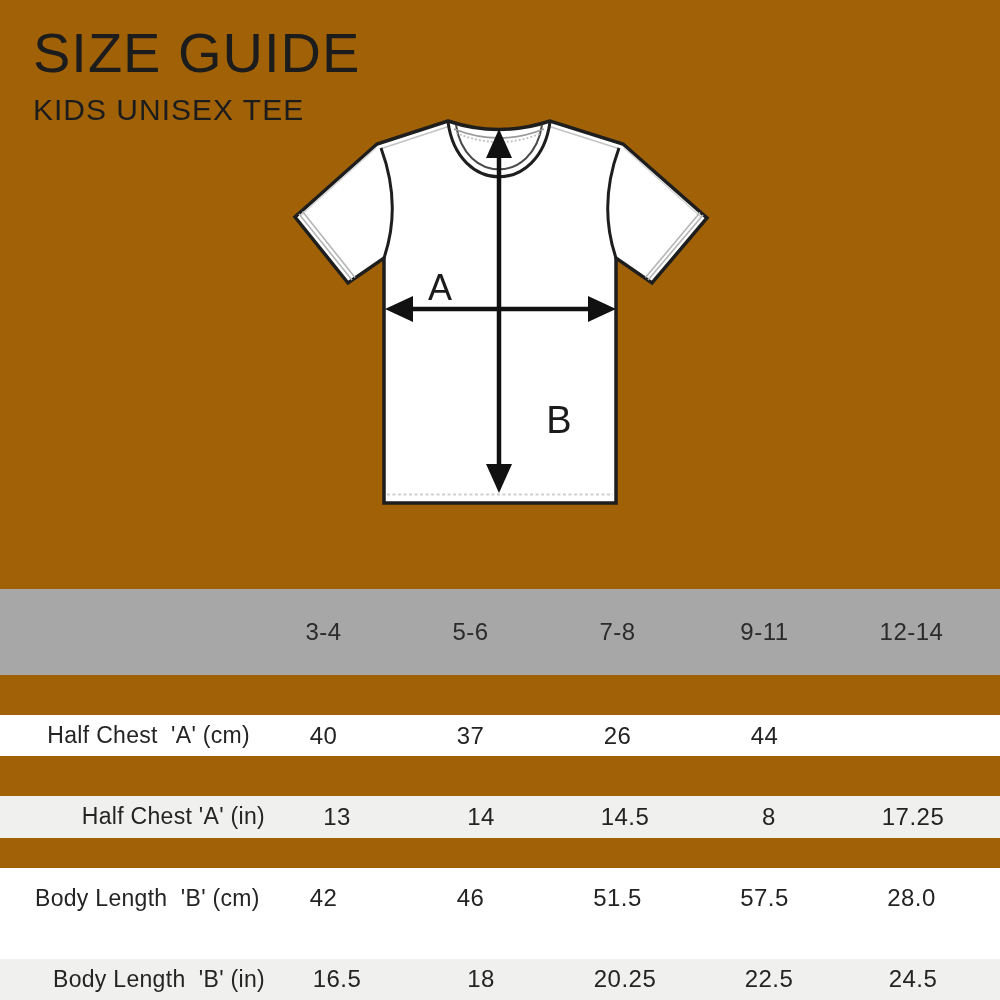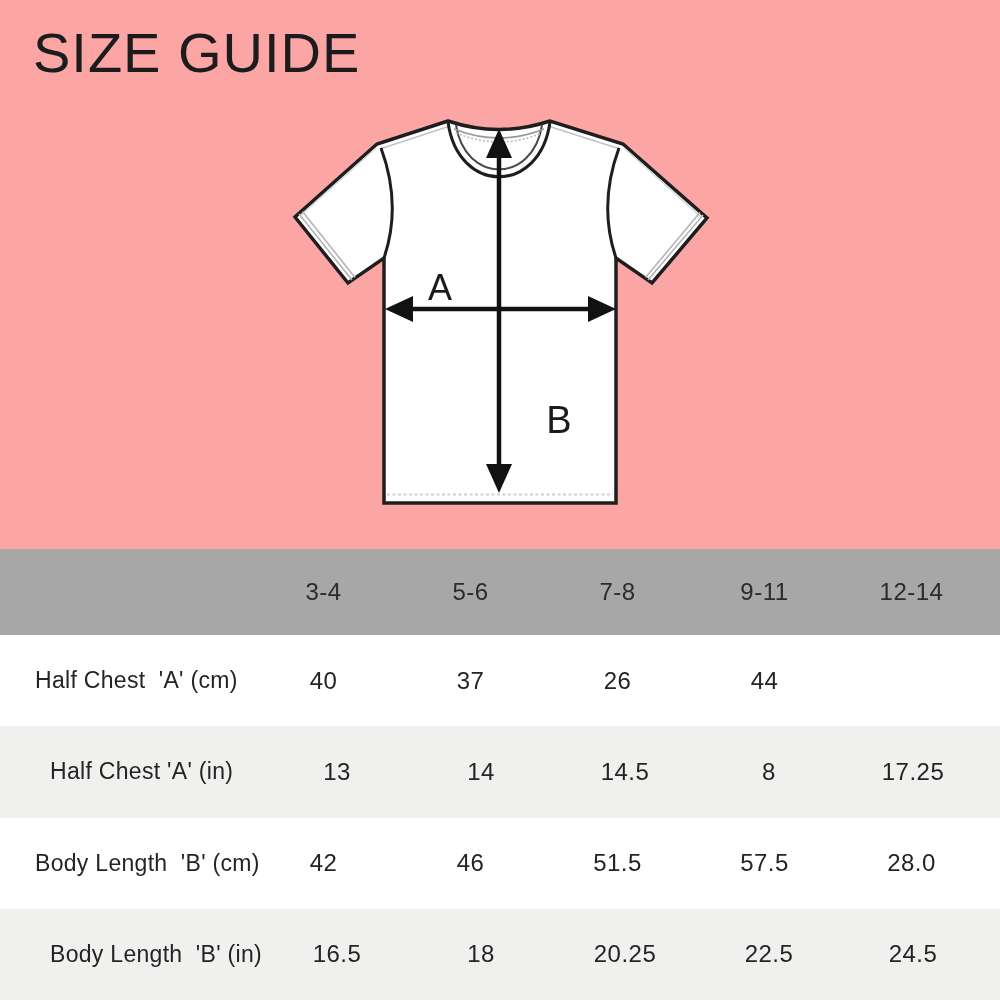--- a/index.html
+++ b/index.html
@@ -3,21 +3,21 @@
 <meta charset="utf-8">
 <style>
   html, body { margin: 0; padding: 0; }
   body {
     width: 1000px; height: 1000px;
     background: #ffffff;
     font-family: "Liberation Sans", sans-serif;
     color: #222;
     overflow: hidden;
   }
-  .canvas { position: relative; width: 1000px; height: 868px; background: #fca5a5; }
+  .canvas { position: relative; width: 1000px; height: 868px; background: #a16207; }
 
   
   .titles { position: absolute; left: 33px; top: 22px; }
   .titles h1 {
     margin: 0; font-size: 56px; font-weight: 400;
     letter-spacing: 1px; color: #1c1c1c; line-height: 1.1;
   }
   .titles h2 {
     margin: 9px 0 0 0; font-size: 30px; font-weight: 400;
     letter-spacing: 1px; color: #1c1c1c; line-height: 1.1;
@@ -32,39 +32,41 @@
     position: absolute; left: 0; top: 549px;
     width: 1000px; height: 451px;
     display: flex; flex-direction: column;
   }
   .t-row {
     display: grid;
     grid-template-columns: 250px repeat(5, 1fr);
     align-items: center;
     padding-right: 15px;
     box-sizing: border-box;
+    margin-top: 40px;
   }
   .t-header { height: 86px; background: var(--header-band, #a7a7a7); flex: none; }
   .t-row:not(.t-header) { flex: 1; }
   .r-gray { background: var(--row-alt, #f0f0ef); padding-left: 15px; }
   .r-white { background: #ffffff; }
   .t-cell { text-align: center; font-size: 24px; color: #242424; letter-spacing: 0.5px; }
   .t-header .t-cell { color: #2b2b2b; }
   .t-label {
-    text-align: left; padding-left: 35px; font-size: 23px;
+    text-align: right; padding-left: 35px; font-size: 23px;
     white-space: pre; letter-spacing: 0.3px;
   }
 </style>
 </head>
 <body>
 
 <div class="canvas">
 
   <header class="titles">
     <h1>SIZE GUIDE</h1>
+    <h2>KIDS UNISEX TEE</h2>
   </header>
 
   <svg class="shirt" viewBox="0 0 440 440" xmlns="http://www.w3.org/2000/svg">
 
     <path d="M 168 21 L 97 44 L 15 117 L 68 183 L 104 158 L 104 403 L 336 403 L 336 158 L 372 183 L 427 118 L 343 44 L 270 21 Q 219 38 168 21 Z" fill="#ffffff" stroke="#1e1e1e" stroke-width="3.5" stroke-linejoin="miter"></path>
 
     <path d="M 170 26 L 100 49" stroke="#c4c4c4" stroke-width="1.8" fill="none"></path>
     <path d="M 268 26 L 340 49" stroke="#c4c4c4" stroke-width="1.8" fill="none"></path>
     <path d="M 96 48 L 20 116" stroke="#d6d6d6" stroke-width="1.5" fill="none"></path>
     <path d="M 344 48 L 421 117" stroke="#d6d6d6" stroke-width="1.5" fill="none"></path>

